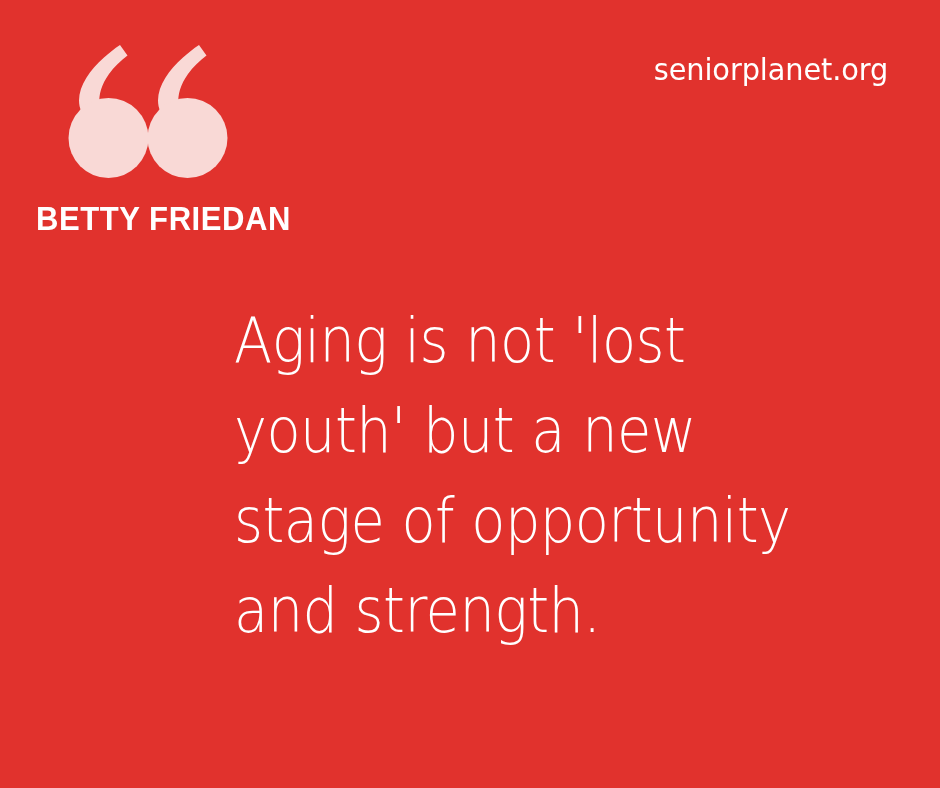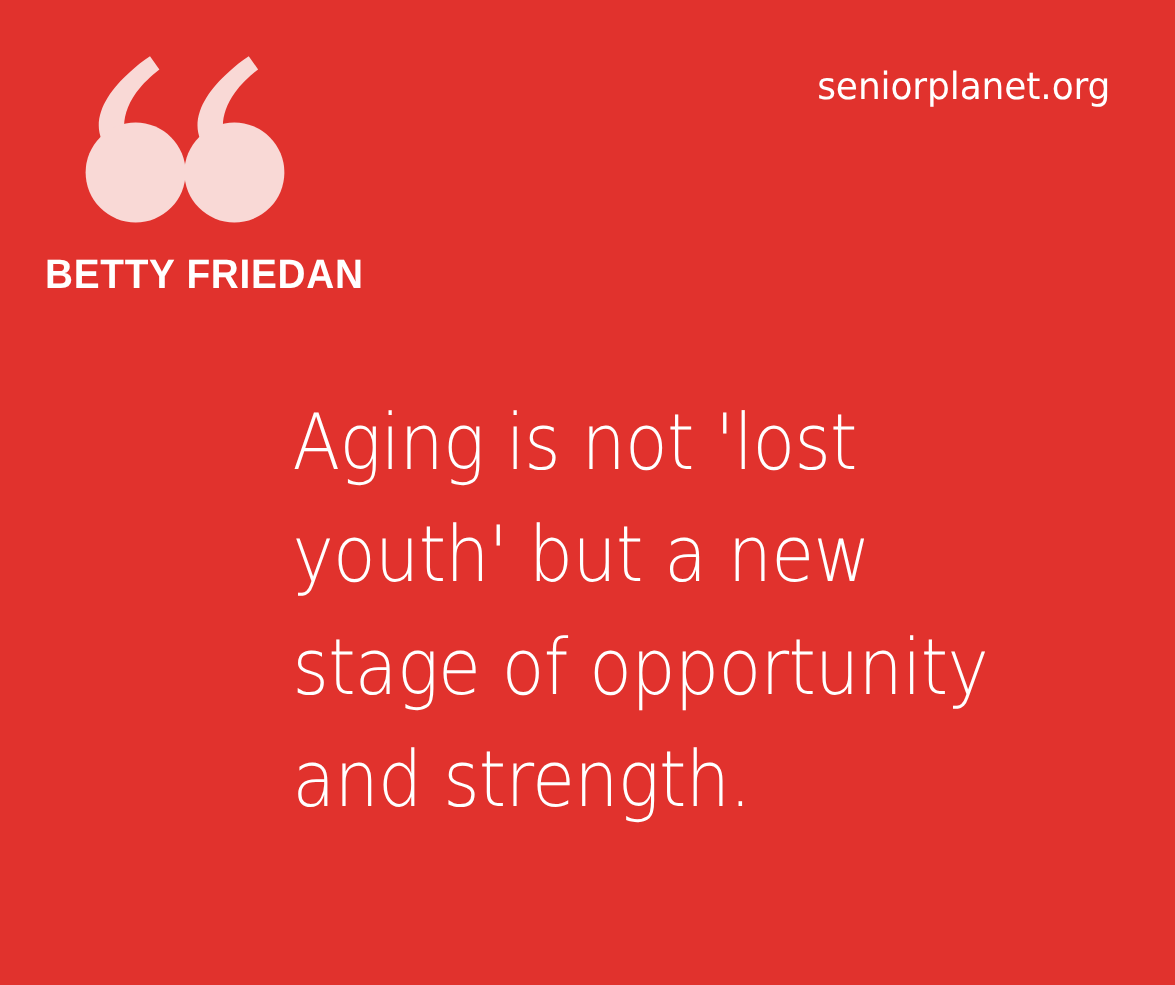--- a/index.html
+++ b/index.html
@@ -62,21 +62,21 @@
     letter-spacing: -0.1px;
     white-space: nowrap;
     transform: scaleX(0.96);
     transform-origin: right center;
   }
 
   
   #quote-body {
     position: absolute;
     left: 234px;
-    top: 309px;
+    top: 296px;
     width: 600px;
   }
   #quote-body .quote-line {
     color: #ffffff;
     font-family: "DejaVu Sans", sans-serif;
     font-size: 62px;
     font-weight: 300;
     line-height: 90px;
     letter-spacing: -0.6px;
     white-space: nowrap;

